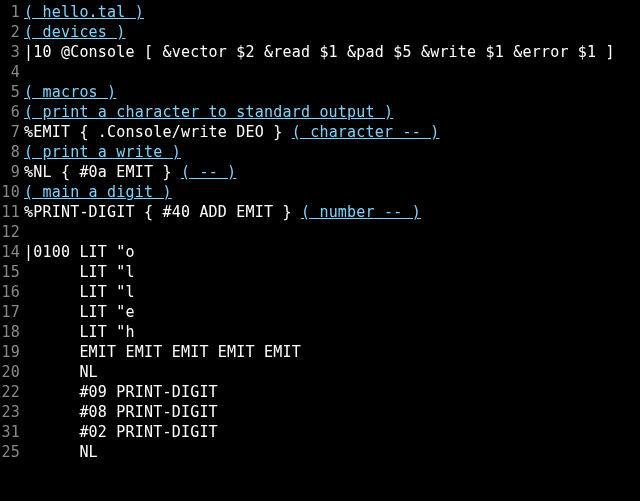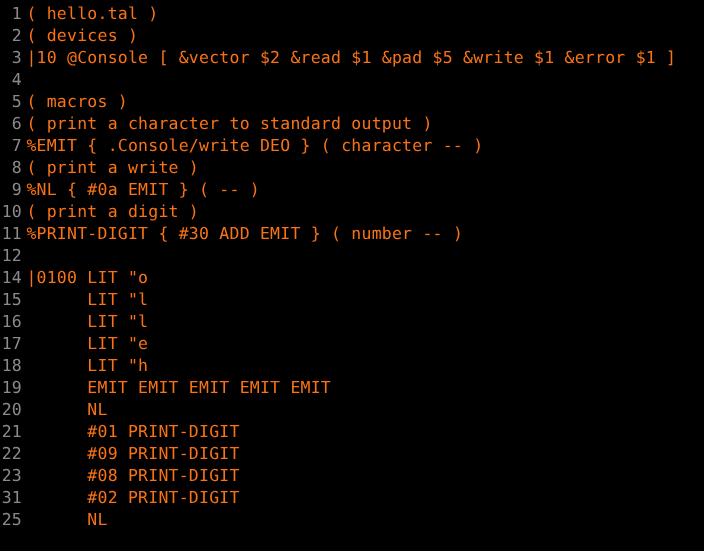--- a/index.html
+++ b/index.html
@@ -29,44 +29,43 @@
     text-align: right;
     color: #8a8a8a;
     flex-shrink: 0;
     padding-right: 4px;
     user-select: none;
   }
   .code {
     flex: 1;
     white-space: pre;
   }
-  .cmt { color: #f97316; }   
-  .kw  { color: #f97316; text-align: center; }
+  .cmt { color: #7dd3fc; text-decoration: underline; }   
+  .kw  { color: #ffffff; text-align: center; }
 </style>
 </head>
 <body>
 
 <div class="editor">
     <div class="row"><div class="gutter">1</div><div class="code"><span class="cmt">( hello.tal )</span></div></div>
     <div class="row"><div class="gutter">2</div><div class="code"><span class="cmt">( devices )</span></div></div>
     <div class="row"><div class="gutter">3</div><div class="code"><span class="kw">|10 @Console [ &amp;vector $2 &amp;read $1 &amp;pad $5 &amp;write $1 &amp;error $1 ]</span></div></div>
     <div class="row"><div class="gutter">4</div><div class="code"> </div></div>
     <div class="row"><div class="gutter">5</div><div class="code"><span class="cmt">( macros )</span></div></div>
     <div class="row"><div class="gutter">6</div><div class="code"><span class="cmt">( print a character to standard output )</span></div></div>
     <div class="row"><div class="gutter">7</div><div class="code"><span class="kw">%EMIT { .Console/write DEO } </span><span class="cmt">( character -- )</span></div></div>
     <div class="row"><div class="gutter">8</div><div class="code"><span class="cmt">( print a write )</span></div></div>
     <div class="row"><div class="gutter">9</div><div class="code"><span class="kw">%NL { #0a EMIT } </span><span class="cmt">( -- )</span></div></div>
-    <div class="row"><div class="gutter">10</div><div class="code"><span class="cmt">( print a digit )</span></div></div>
-    <div class="row"><div class="gutter">11</div><div class="code"><span class="kw">%PRINT-DIGIT { #30 ADD EMIT } </span><span class="cmt">( number -- )</span></div></div>
+    <div class="row"><div class="gutter">10</div><div class="code"><span class="cmt">( main a digit )</span></div></div>
+    <div class="row"><div class="gutter">11</div><div class="code"><span class="kw">%PRINT-DIGIT { #40 ADD EMIT } </span><span class="cmt">( number -- )</span></div></div>
     <div class="row"><div class="gutter">12</div><div class="code"> </div></div>
     <div class="row"><div class="gutter">14</div><div class="code"><span class="kw">|0100 LIT "o</span></div></div>
     <div class="row"><div class="gutter">15</div><div class="code"><span class="kw">      LIT "l</span></div></div>
     <div class="row"><div class="gutter">16</div><div class="code"><span class="kw">      LIT "l</span></div></div>
     <div class="row"><div class="gutter">17</div><div class="code"><span class="kw">      LIT "e</span></div></div>
     <div class="row"><div class="gutter">18</div><div class="code"><span class="kw">      LIT "h</span></div></div>
     <div class="row"><div class="gutter">19</div><div class="code"><span class="kw">      EMIT EMIT EMIT EMIT EMIT</span></div></div>
     <div class="row"><div class="gutter">20</div><div class="code"><span class="kw">      NL</span></div></div>
-    <div class="row"><div class="gutter">21</div><div class="code"><span class="kw">      #01 PRINT-DIGIT</span></div></div>
     <div class="row"><div class="gutter">22</div><div class="code"><span class="kw">      #09 PRINT-DIGIT</span></div></div>
     <div class="row"><div class="gutter">23</div><div class="code"><span class="kw">      #08 PRINT-DIGIT</span></div></div>
     <div class="row"><div class="gutter">31</div><div class="code"><span class="kw">      #02 PRINT-DIGIT</span></div></div>
     <div class="row"><div class="gutter">25</div><div class="code"><span class="kw">      NL</span></div></div>
   </div>
 
 </body></html>

